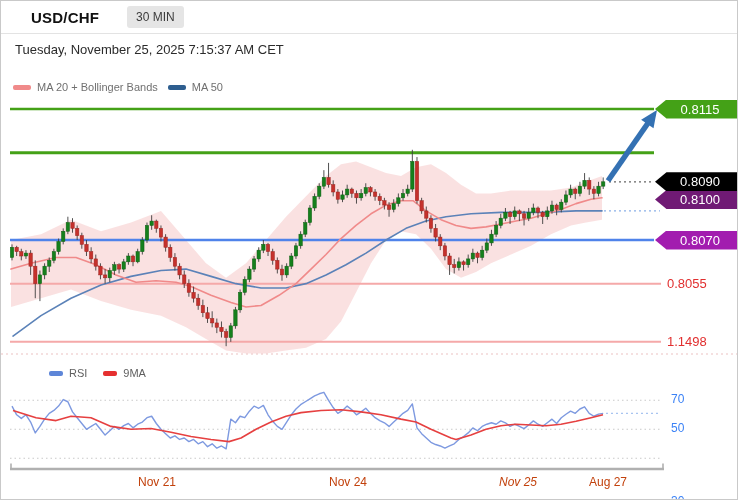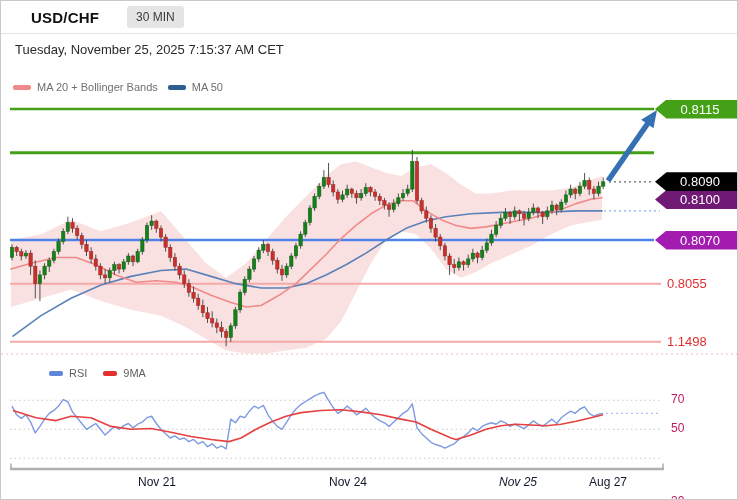--- a/index.html
+++ b/index.html
@@ -20,24 +20,24 @@
   svg{position:absolute;left:0;display:block;}
   #priceSvg{top:95px;}
   #rsiSvg{top:388px;}
   #axisSvg{top:460px;}
   .tag{
     position:absolute;left:654px;width:82px;height:19px;color:#fff;font-size:13px;
     display:flex;align-items:center;justify-content:center;padding-left:8px;
     clip-path:polygon(0% 50%,14% 0%,100% 0%,100% 100%,14% 100%);
   }
   .lvl-text{position:absolute;left:666px;font-size:13px;font-weight:500;}
-  .rsi-label{position:absolute;left:670px;font-size:12px;color:#be185d;}
+  .rsi-label{position:absolute;left:670px;font-size:12px;color:#3b82f6;}
   .rsi-legend-row{position:absolute;top:366px;left:12px;display:flex;align-items:center;gap:16px;font-size:11px;color:#606060;padding-left:36px;}
   .rsi-legend-row .swatch{width:14px;height:5px;}
-  .axis-label{position:absolute;top:474px;transform:translateX(-50%);font-size:12px;color:#0f172a;white-space:nowrap;}
+  .axis-label{position:absolute;top:474px;transform:translateX(-50%);font-size:12px;color:#c2410c;white-space:nowrap;}
 </style>
 </head>
 <body>
 
 <div class="frame">
 
   <div class="header">
     <span class="title">USD/CHF</span>
     <span class="badge">30 MIN</span>
   </div>

